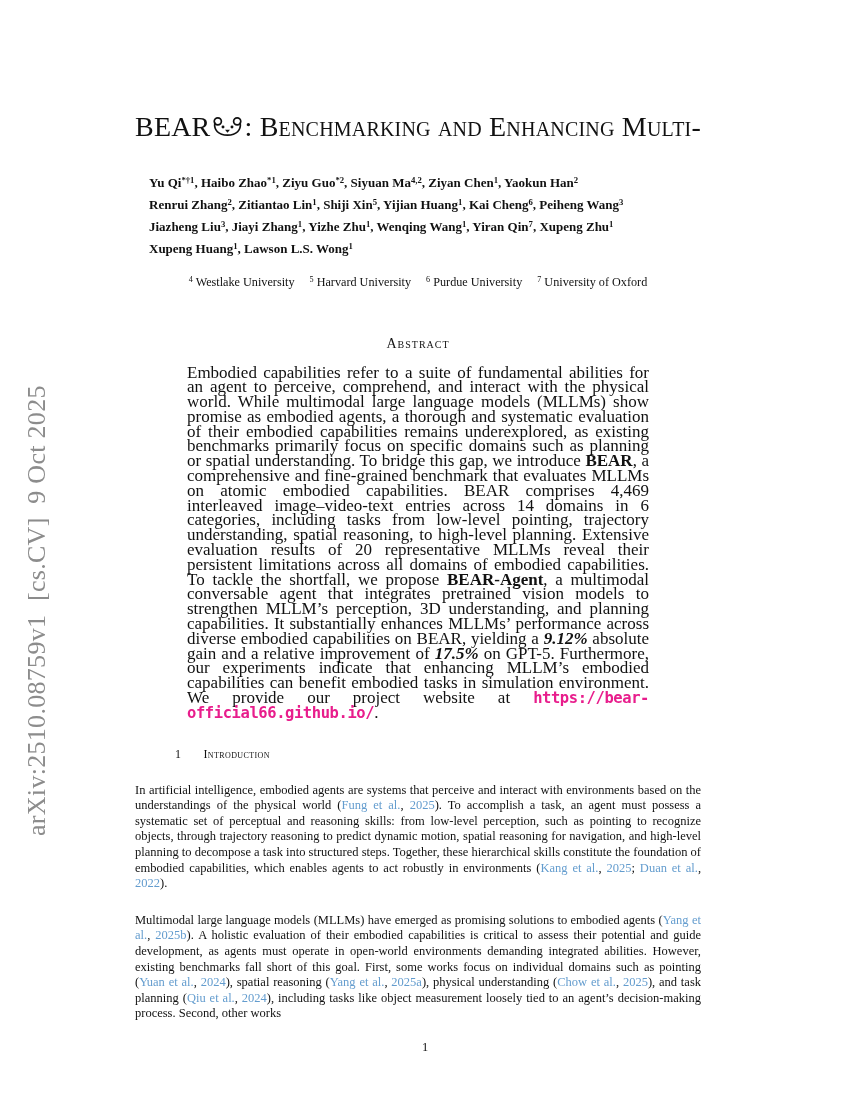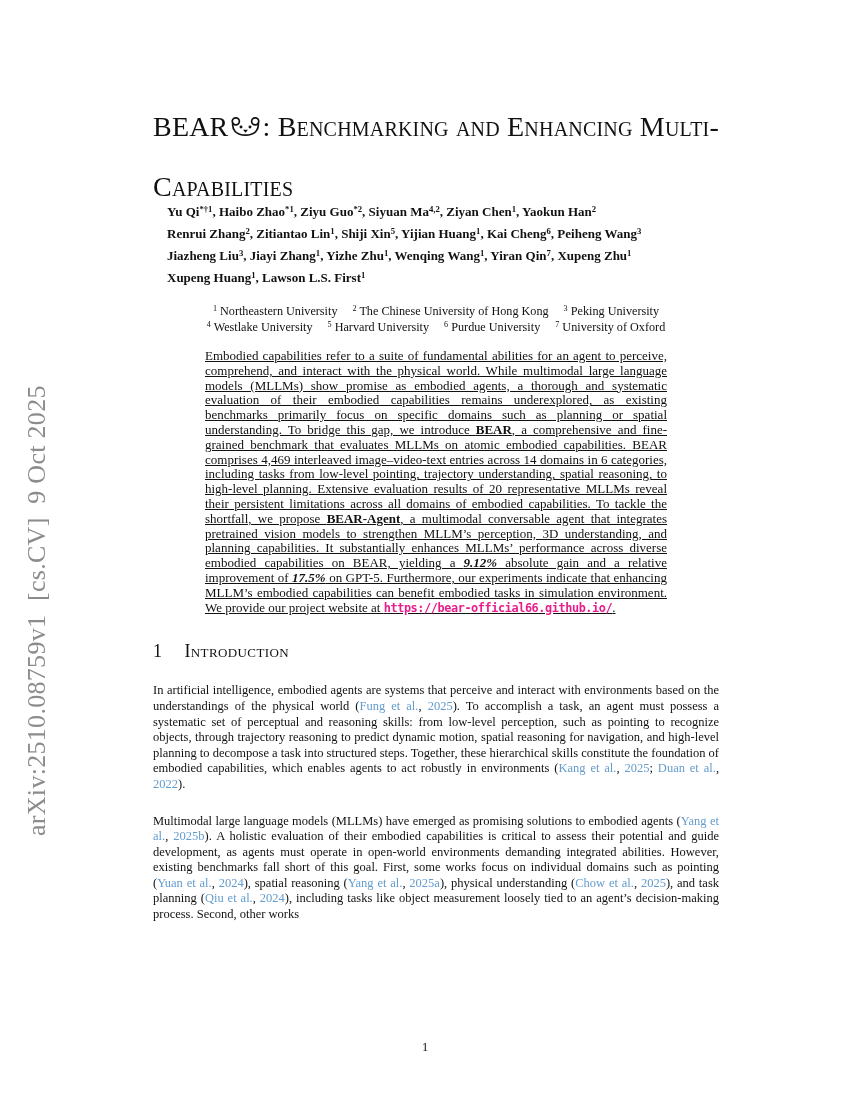--- a/index.html
+++ b/index.html
@@ -17,21 +17,21 @@
     left:22px;top:836px;
     transform:rotate(-90deg);
     transform-origin:0 0;
     font-size:26px;
     color:var(--watermark,#8c8c8c);
     white-space:pre;
     letter-spacing:0.3px;
   }
   .content{
     position:absolute;
-    left:153px;top:0;
+    left:135px;top:0;
     width:566px;
   }
   
   .title{
     margin-top:112px;
     font-size:28px;
     line-height:29px;
     letter-spacing:0.2px;
   }
   .sc{font-variant:small-caps;}
@@ -58,30 +58,30 @@
   .abstract-heading{
     margin-top:45px;
     text-align:center;
     font-variant:small-caps;
     font-size:14px;
     letter-spacing:1px;
   }
   .abstract-body{
     margin:14px auto 0 auto;
     width:462px;
-    font-size:13px;
+    font-size:17px;
     line-height:14.8px;
     text-align:justify;
-    text-decoration:underline;
   }
   
   .section-heading{
     margin-top:26px;
-    font-size:18px;
+    font-size:12px;
     letter-spacing:0.4px;
+    margin-left:40px;
   }
   .section-heading .sec-num{display:inline-block;margin-right:22px;}
   .para{
     margin-top:21px;
     font-size:12.5px;
     line-height:15.6px;
     text-align:justify;
   }
   
   .seg-n{}
@@ -120,35 +120,34 @@
           <g fill="#ffffff" stroke="#111111" stroke-width="2.2">
             <circle cx="7.5" cy="6.2" r="4.6"></circle>
             <circle cx="32.5" cy="6.2" r="4.6"></circle>
           </g>
           <path d="M3.6,8.6 C2.4,17.5 8.2,24 20,24 C31.8,24 37.6,17.5 36.4,8.6" fill="none" stroke="#111111" stroke-width="2.2" stroke-linecap="round"></path>
           <circle cx="14.2" cy="13.6" r="1.9" fill="#111111"></circle>
           <circle cx="25.8" cy="13.6" r="1.9" fill="#111111"></circle>
           <path d="M16.8,17.2 L23.2,17.2 L20,21 Z" fill="#111111"></path>
         </svg></span><span class="sc">: Benchmarking and Enhancing Multi-</span><br>
       <br>
-      <span class="sc">Capabilities</span>
     </div>
 
     <div class="authors">
       <div><span class="seg-n">Yu Qi</span><span class="seg-sup">*†1</span><span class="seg-n">, Haibo Zhao</span><span class="seg-sup">*1</span><span class="seg-n">, Ziyu Guo</span><span class="seg-sup">*2</span><span class="seg-n">, Siyuan Ma</span><span class="seg-sup">4,2</span><span class="seg-n">, Ziyan Chen</span><span class="seg-sup">1</span><span class="seg-n">, Yaokun Han</span><span class="seg-sup">2</span></div>
       <div><span class="seg-n">Renrui Zhang</span><span class="seg-sup">2</span><span class="seg-n">, Zitiantao Lin</span><span class="seg-sup">1</span><span class="seg-n">, Shiji Xin</span><span class="seg-sup">5</span><span class="seg-n">, Yijian Huang</span><span class="seg-sup">1</span><span class="seg-n">, Kai Cheng</span><span class="seg-sup">6</span><span class="seg-n">, Peiheng Wang</span><span class="seg-sup">3</span></div>
       <div><span class="seg-n">Jiazheng Liu</span><span class="seg-sup">3</span><span class="seg-n">, Jiayi Zhang</span><span class="seg-sup">1</span><span class="seg-n">, Yizhe Zhu</span><span class="seg-sup">1</span><span class="seg-n">, Wenqing Wang</span><span class="seg-sup">1</span><span class="seg-n">, Yiran Qin</span><span class="seg-sup">7</span><span class="seg-n">, Xupeng Zhu</span><span class="seg-sup">1</span></div>
-      <div><span class="seg-n">Xupeng Huang</span><span class="seg-sup">1</span><span class="seg-n">, Lawson L.S. First</span><span class="seg-sup">1</span></div>
+      <div><span class="seg-n">Xupeng Huang</span><span class="seg-sup">1</span><span class="seg-n">, Lawson L.S. Wong</span><span class="seg-sup">1</span></div>
     </div>
 
     <div class="affiliations">
-      <div><span class="seg-sup">1</span><span class="seg-n"> Northeastern University</span><span class="seg-gap"></span><span class="seg-sup">2</span><span class="seg-n"> The Chinese University of Hong Kong</span><span class="seg-gap"></span><span class="seg-sup">3</span><span class="seg-n"> Peking University</span></div>
       <div><span class="seg-sup">4</span><span class="seg-n"> Westlake University</span><span class="seg-gap"></span><span class="seg-sup">5</span><span class="seg-n"> Harvard University</span><span class="seg-gap"></span><span class="seg-sup">6</span><span class="seg-n"> Purdue University</span><span class="seg-gap"></span><span class="seg-sup">7</span><span class="seg-n"> University of Oxford</span></div>
     </div>
 
+    <div class="abstract-heading">Abstract</div>
 
     <div class="abstract-body"><span class="seg-n">Embodied capabilities refer to a suite of fundamental abilities for an agent to perceive, comprehend, and interact with the physical world. While multimodal large language models (MLLMs) show promise as embodied agents, a thorough and systematic evaluation of their embodied capabilities remains underexplored, as existing benchmarks primarily focus on specific domains such as planning or spatial understanding. To bridge this gap, we introduce </span><span class="seg-b">BEAR</span><span class="seg-n">, a comprehensive and fine-grained benchmark that evaluates MLLMs on atomic embodied capabilities. BEAR comprises 4,469 interleaved image–video-text entries across 14 domains in 6 categories, including tasks from low-level pointing, trajectory understanding, spatial reasoning, to high-level planning. Extensive evaluation results of 20 representative MLLMs reveal their persistent limitations across all domains of embodied capabilities. To tackle the shortfall, we propose </span><span class="seg-b">BEAR-Agent</span><span class="seg-n">, a multimodal conversable agent that integrates pretrained vision models to strengthen MLLM’s perception, 3D understanding, and planning capabilities. It substantially enhances MLLMs’ performance across diverse embodied capabilities on BEAR, yielding a </span><span class="seg-bi">9.12%</span><span class="seg-n"> absolute gain and a relative improvement of </span><span class="seg-bi">17.5%</span><span class="seg-n"> on GPT-5. Furthermore, our experiments indicate that enhancing MLLM’s embodied capabilities can benefit embodied tasks in simulation environment. We provide our project website at </span><span class="seg-url">https://bear-official66.github.io/</span><span class="seg-n">.</span></div>
 
     <div class="section-heading">
       <span class="sec-num">1</span><span class="sc">Introduction</span>
     </div>
 
     <div class="para"><span class="seg-n">In artificial intelligence, embodied agents are systems that perceive and interact with environments based on the understandings of the physical world (</span><span class="seg-cite">Fung et al.</span><span class="seg-n">, </span><span class="seg-cite">2025</span><span class="seg-n">). To accomplish a task, an agent must possess a systematic set of perceptual and reasoning skills: from low-level perception, such as pointing to recognize objects, through trajectory reasoning to predict dynamic motion, spatial reasoning for navigation, and high-level planning to decompose a task into structured steps. Together, these hierarchical skills constitute the foundation of embodied capabilities, which enables agents to act robustly in environments (</span><span class="seg-cite">Kang et al.</span><span class="seg-n">, </span><span class="seg-cite">2025</span><span class="seg-n">; </span><span class="seg-cite">Duan et al.</span><span class="seg-n">, </span><span class="seg-cite">2022</span><span class="seg-n">).</span></div>
 
     <div class="para"><span class="seg-n">Multimodal large language models (MLLMs) have emerged as promising solutions to embodied agents (</span><span class="seg-cite">Yang et al.</span><span class="seg-n">, </span><span class="seg-cite">2025b</span><span class="seg-n">). A holistic evaluation of their embodied capabilities is critical to assess their potential and guide development, as agents must operate in open-world environments demanding integrated abilities. However, existing benchmarks fall short of this goal. First, some works focus on individual domains such as pointing (</span><span class="seg-cite">Yuan et al.</span><span class="seg-n">, </span><span class="seg-cite">2024</span><span class="seg-n">), spatial reasoning (</span><span class="seg-cite">Yang et al.</span><span class="seg-n">, </span><span class="seg-cite">2025a</span><span class="seg-n">), physical understanding (</span><span class="seg-cite">Chow et al.</span><span class="seg-n">, </span><span class="seg-cite">2025</span><span class="seg-n">), and task planning (</span><span class="seg-cite">Qiu et al.</span><span class="seg-n">, </span><span class="seg-cite">2024</span><span class="seg-n">), including tasks like object measurement loosely tied to an agent’s decision-making process. Second, other works</span></div>

